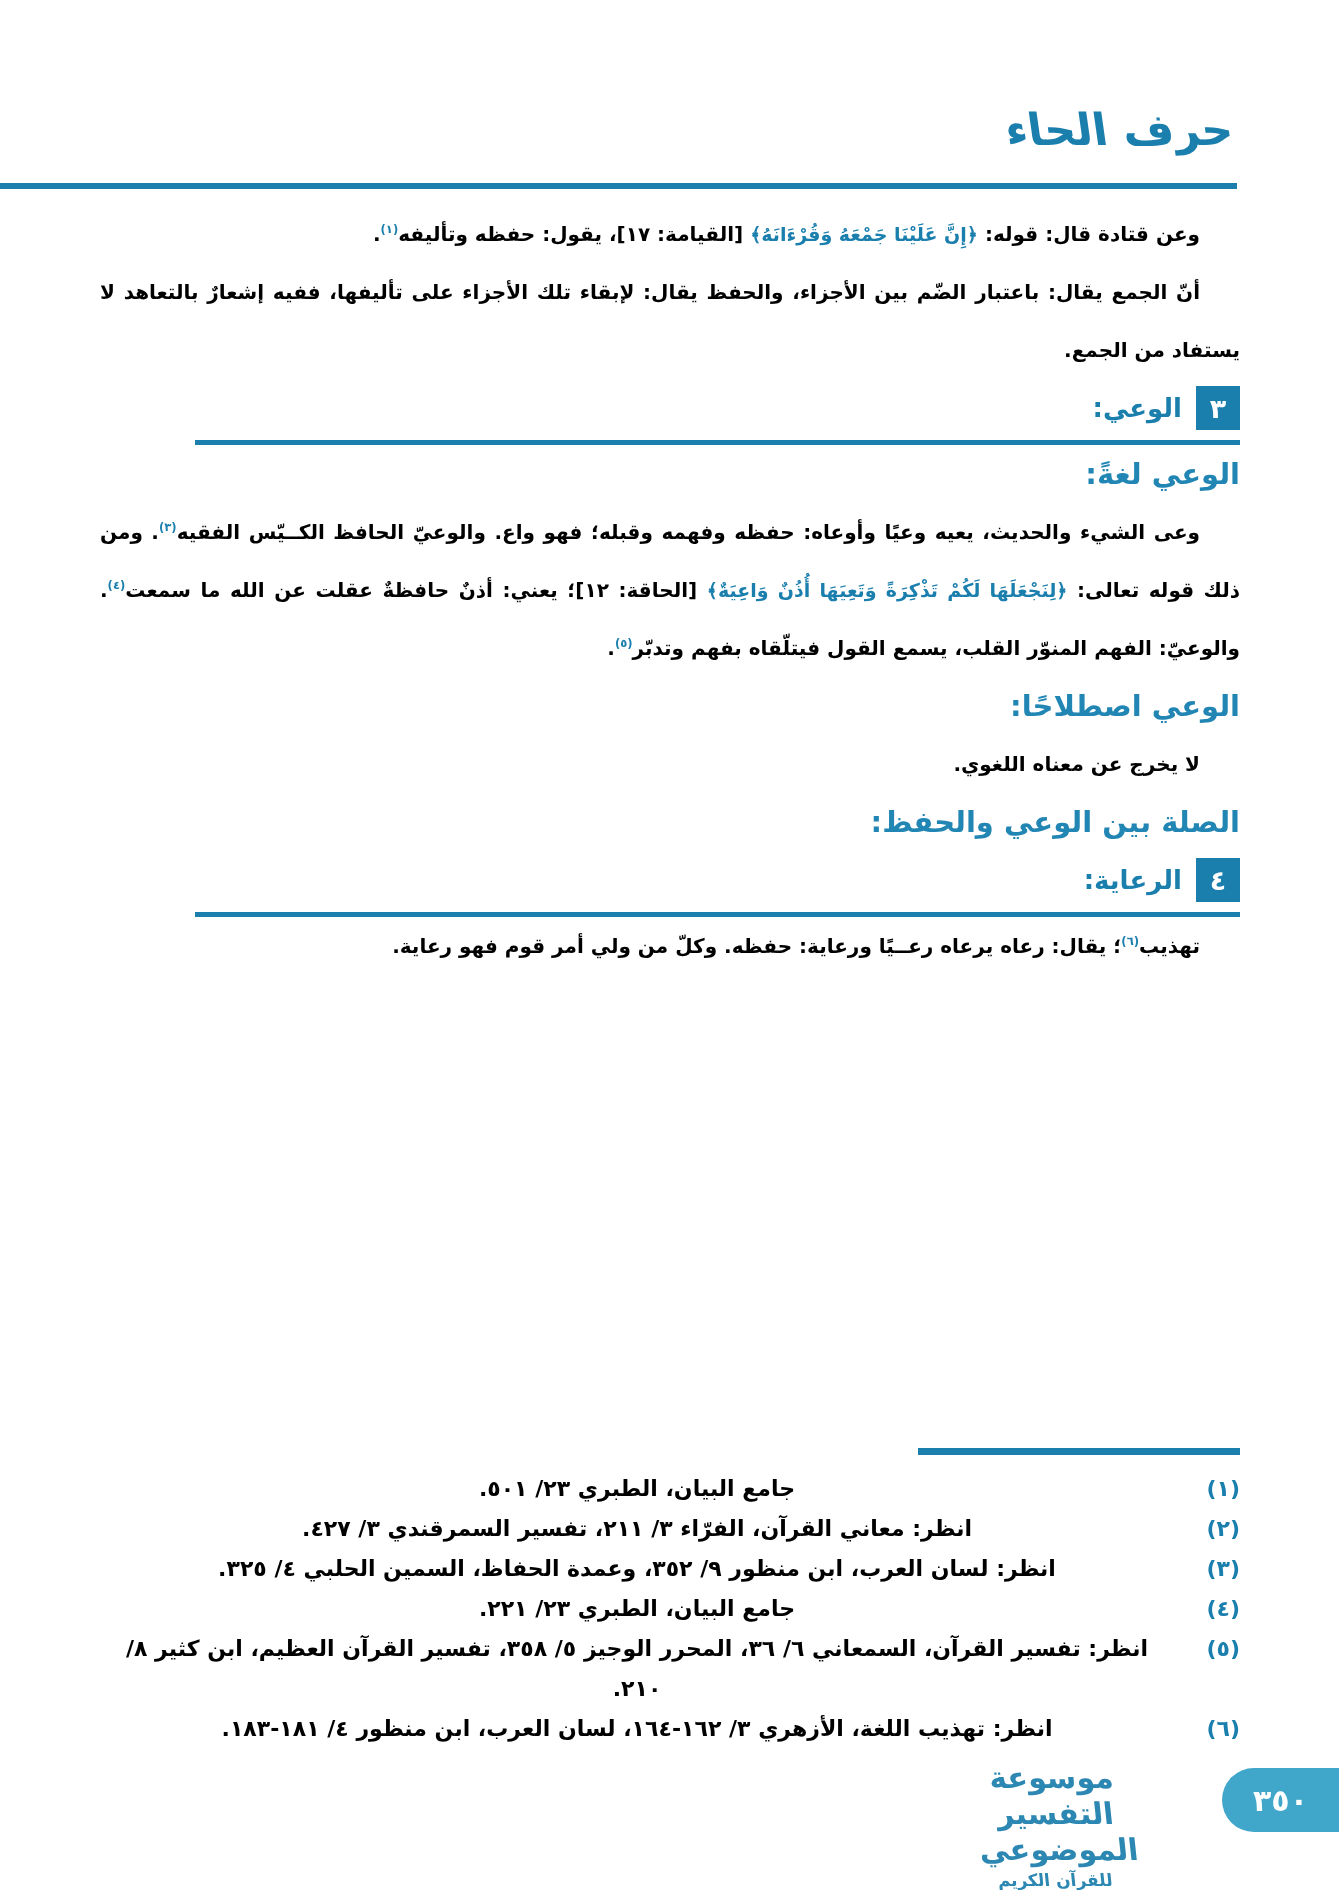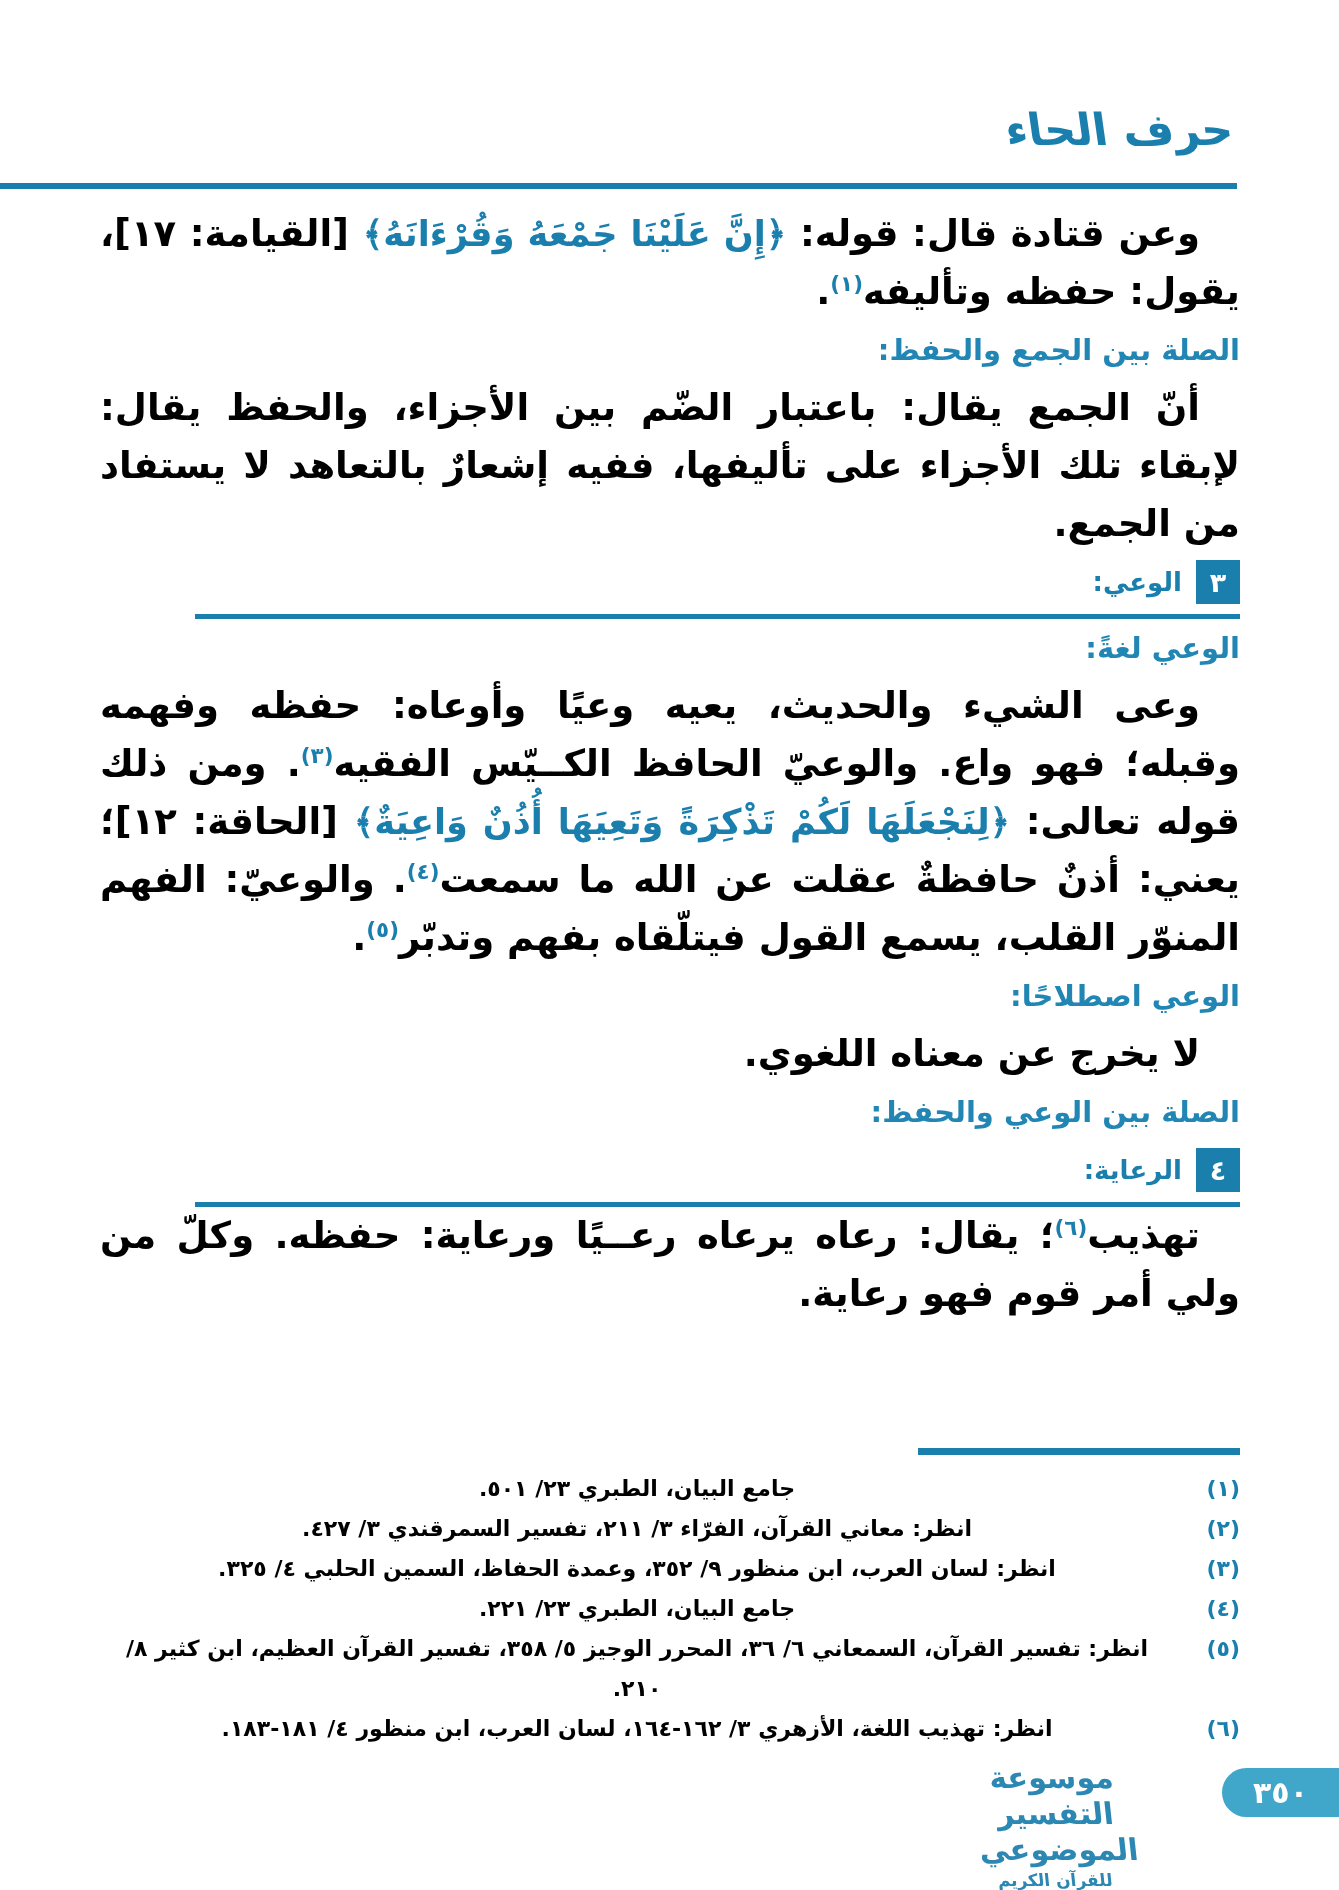--- a/index.html
+++ b/index.html
@@ -23,21 +23,21 @@
   .header-rule{
     position:absolute;top:183px;left:0;
     width:1237px;height:6px;background:#1b7fae;
   }
   
   .content{
     position:absolute;top:205px;right:99px;left:100px;
   }
   p.body{
     margin:0;
-    font-size:37px;font-weight:bold;
+    font-size:20px;font-weight:bold;
     line-height:58px;
     text-align:justify;
     text-indent:40px;
   }
   .verse{color:#1b7fae;font-size:0.95em;}
   sup.fnref{
     color:#1b7fae;font-size:0.58em;font-weight:bold;
     vertical-align:super;line-height:0;
   }
   h3.subhead{
@@ -84,40 +84,39 @@
   .logo-line1{
     font-size:30px;font-weight:bold;line-height:36px;
     transform:skewX(6deg);letter-spacing:-1px;
   }
   .logo-line2{
     font-size:17px;font-weight:bold;line-height:24px;
     transform:skewX(6deg);
   }
   .page-badge{
     position:absolute;top:1768px;right:0;
-    width:117px;height:49px;
+    width:117px;height:64px;
     background:#41a7ca;border-radius:32px 0 0 32px;
     color:#fff;font-size:30px;font-weight:bold;
     display:flex;align-items:center;justify-content:center;
   }
 </style>
 </head>
 <body>
 
 <div class="page">
 
   <div class="chapter-header">حرف الحاء</div>
   <div class="header-rule"></div>
 
   <div class="content">
 
     <p class="body"><span>وعن قتادة قال: قوله: </span><span class="verse">﴿إِنَّ عَلَيْنَا جَمْعَهُ وَقُرْءَانَهُ﴾</span><span> [القيامة: ١٧]، يقول: حفظه وتأليفه</span><sup class="fnref">(١)</sup><span>.</span></p>
 
 
-    <h3 class="subhead">الصلة بين الجمع والحفظ:</h3>
 
     <p class="body"><span>أنّ الجمع يقال: باعتبار الضّم بين الأجزاء، والحفظ يقال: لإبقاء تلك الأجزاء على تأليفها، ففيه إشعارٌ بالتعاهد لا يستفاد من الجمع.</span></p>
 
     <div class="section-header">
       <div class="section-title-row">
         <div class="section-num-box">٣</div>
         <div class="section-title">الوعي:</div>
       </div>
       <div class="section-rule"></div>
     </div>

